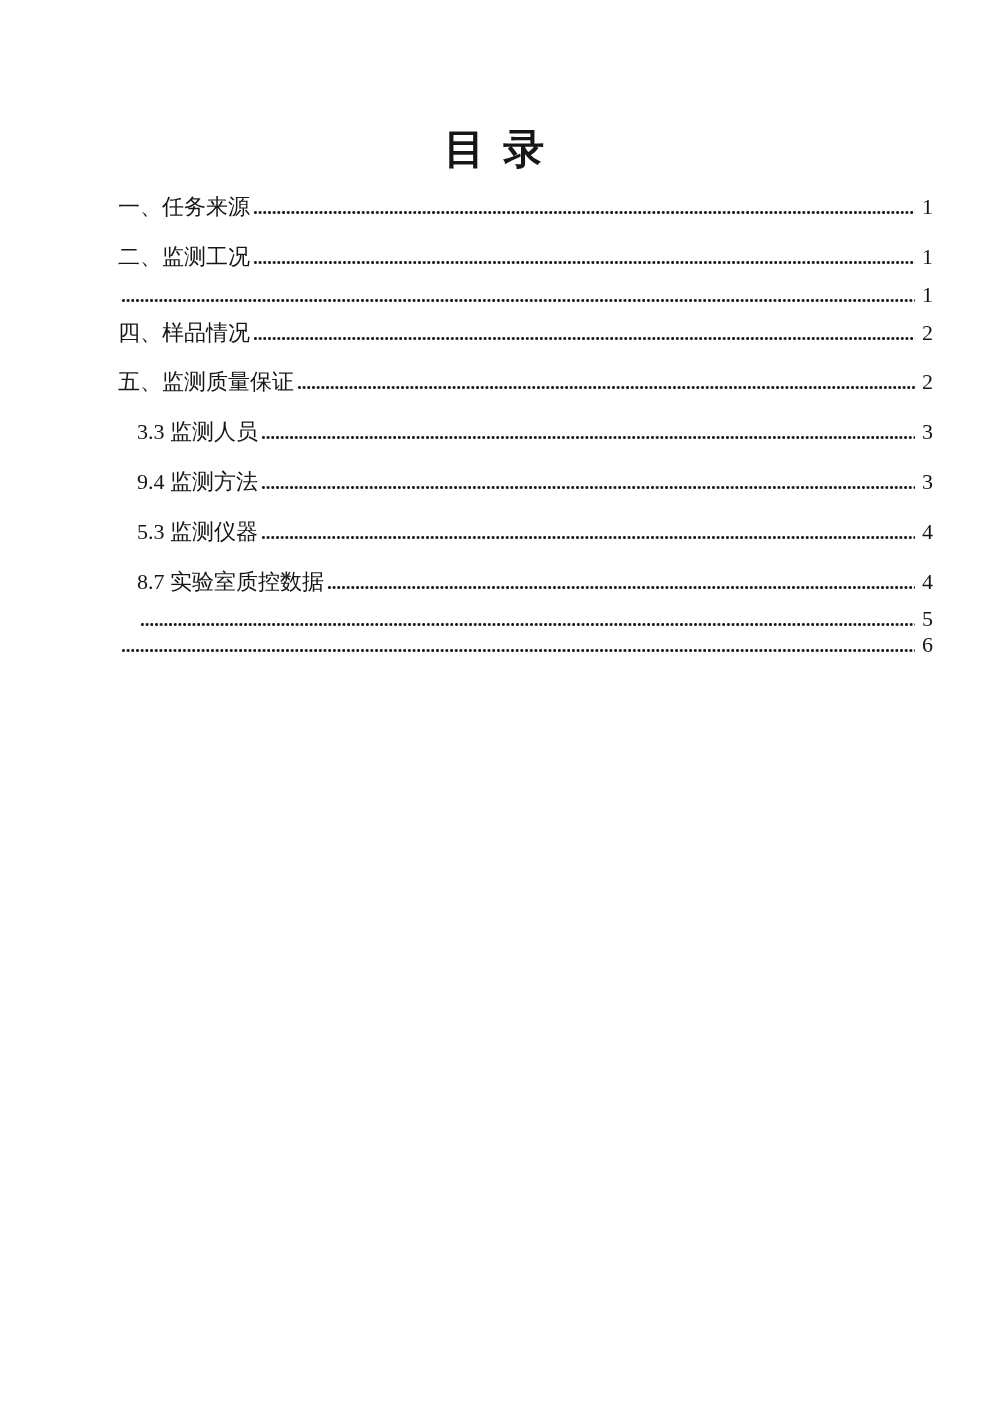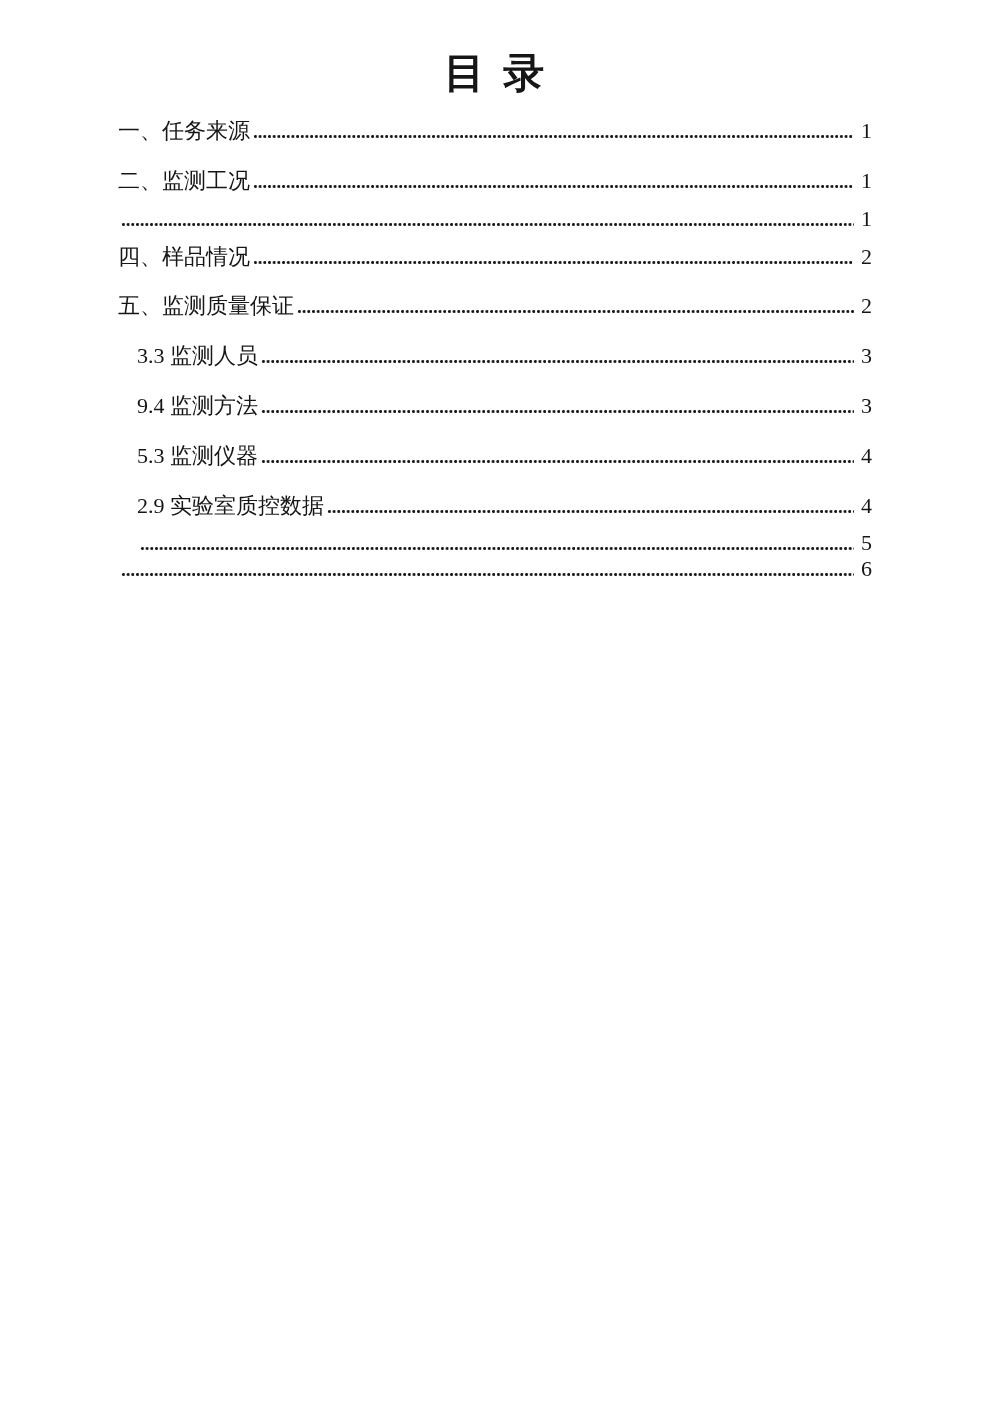--- a/index.html
+++ b/index.html
@@ -14,31 +14,31 @@
     position: relative;
     font-family: "Liberation Serif", "DejaVu Serif", serif;
     color: var(--text-color, #161616);
   }
   .doc-page {
     position: absolute;
     inset: 0;
     background: var(--bg-color, #ffffff);
   }
   .doc-title {
-    margin-top: 44px;
+    margin-top: 120px;
     height: 58px;
     line-height: 58px;
     text-align: center;
     font-size: 41px;
     font-weight: 700;
     letter-spacing: 4px;
     white-space: pre;
   }
   .toc {
-    margin: 4px 120px 0 118px;
+    margin: 4px 59px 0 118px;
   }
   .toc-row {
     display: flex;
     align-items: baseline;
     font-size: 22px;
   }
   .toc-row .toc-label {
     line-height: 49.8px;
     white-space: pre;
     flex: 0 0 auto;
@@ -101,21 +101,21 @@
     <span class="toc-label">9.4 监测方法</span>
     <span class="toc-leader"></span>
     <span class="toc-page-num">3</span>
   </div>
       <div class="toc-row level-2">
     <span class="toc-label">5.3 监测仪器</span>
     <span class="toc-leader"></span>
     <span class="toc-page-num">4</span>
   </div>
       <div class="toc-row level-2">
-    <span class="toc-label">2.9 实验室质控数据</span>
+    <span class="toc-label">8.7 实验室质控数据</span>
     <span class="toc-leader"></span>
     <span class="toc-page-num">4</span>
   </div>
       <div class="toc-row level-2">
     <span class="toc-leader"></span>
     <span class="toc-page-num">5</span>
   </div>
       <div class="toc-row level-1">
     <span class="toc-leader"></span>
     <span class="toc-page-num">6</span>

